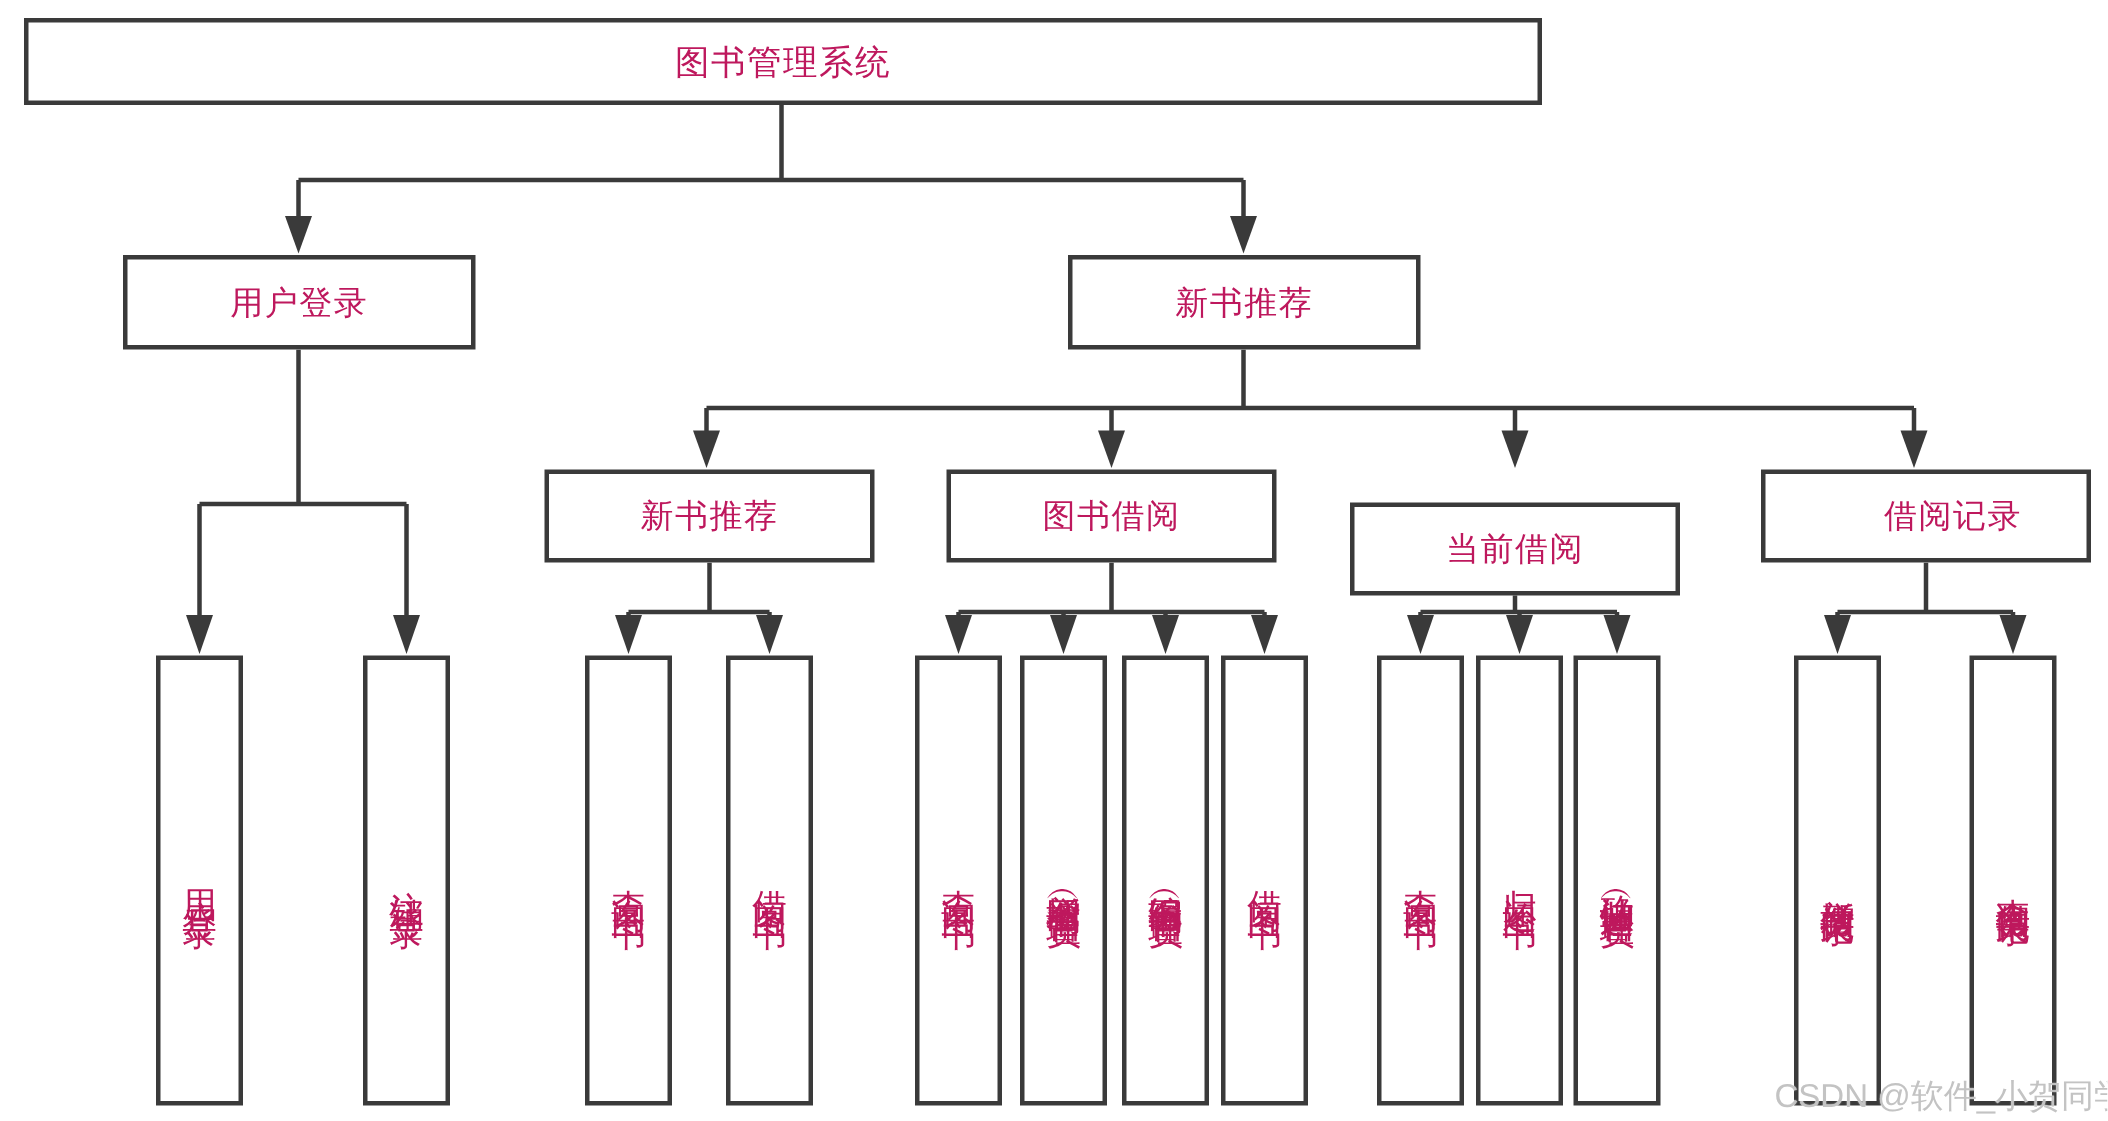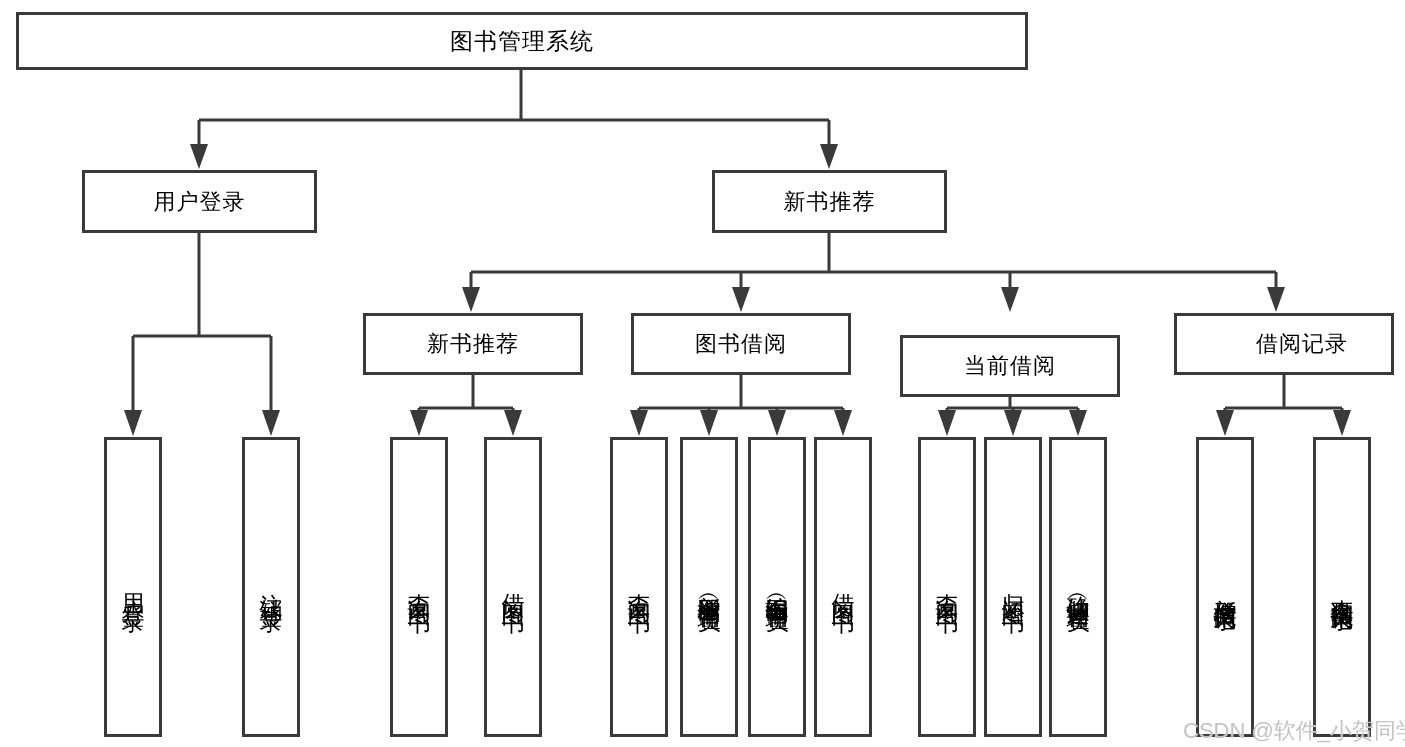--- a/index.html
+++ b/index.html
@@ -22,21 +22,21 @@
     z-index: 1;
   }
 
   .node {
     position: absolute;
     background: #ffffff;
     border: 3px solid #3a3a3a;
     display: flex;
     align-items: center;
     justify-content: center;
-    color: #000000;
+    color: #be185d;
     z-index: 2;
   }
 
   .node--h {               
     font-size: 22px;
     letter-spacing: 1px;
   }
 
   .node--root  { left: 16px;  top: 12px;  width: 1012px; height: 58px; font-size: 23px; }
   .node--login { left: 82px;  top: 170px; width: 235px;  height: 63px; }

